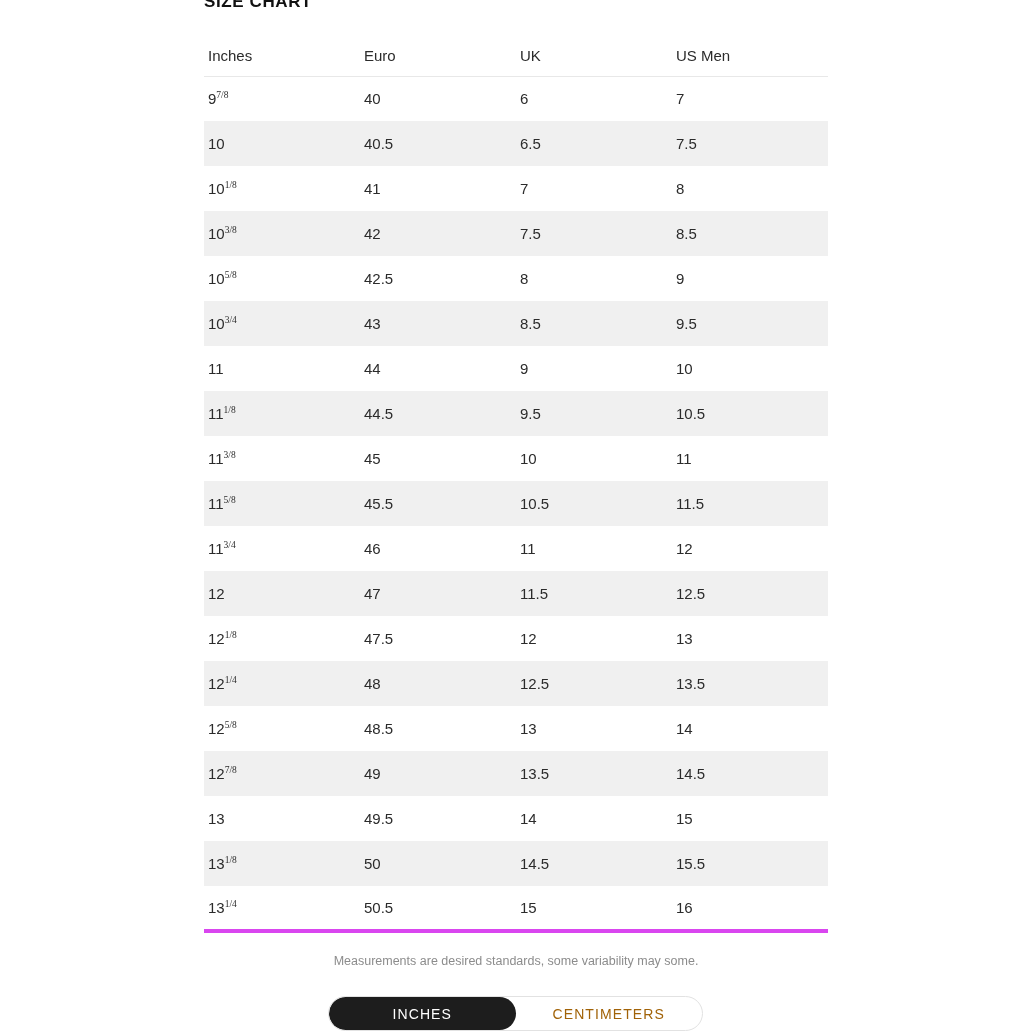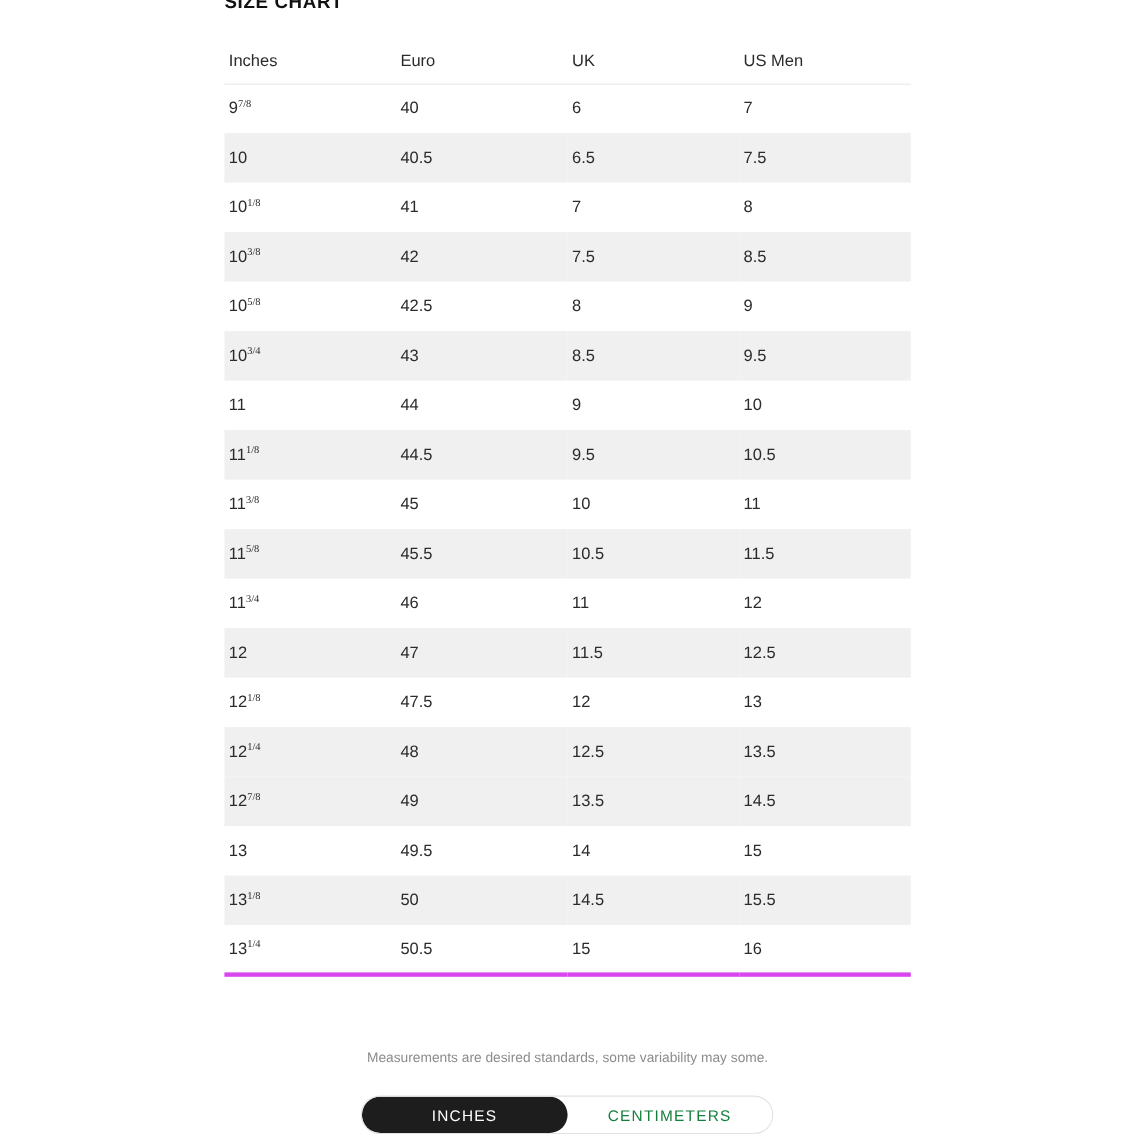--- a/index.html
+++ b/index.html
@@ -125,21 +125,21 @@
   }
 
   .unit-toggle .opt.active {
     background: #1d1d1d;
     color: #ffffff;
     font-weight: normal;
   }
 
   .unit-toggle .opt.inactive {
     background: transparent;
-    color: #15803d;
+    color: #a16207;
   }
 </style>
 </head>
 <body>
 
 <div class="page">
 
   <div class="chart-title">SIZE CHART</div>
 
   <table class="size-table">
@@ -235,20 +235,26 @@
           <td>47.5</td>
           <td>12</td>
           <td>13</td>
         </tr>
         <tr class="striped">
           <td>12<sup>1/4</sup></td>
           <td>48</td>
           <td>12.5</td>
           <td>13.5</td>
         </tr>
+        <tr>
+          <td>12<sup>5/8</sup></td>
+          <td>48.5</td>
+          <td>13</td>
+          <td>14</td>
+        </tr>
         <tr class="striped">
           <td>12<sup>7/8</sup></td>
           <td>49</td>
           <td>13.5</td>
           <td>14.5</td>
         </tr>
         <tr>
           <td>13</td>
           <td>49.5</td>
           <td>14</td>

